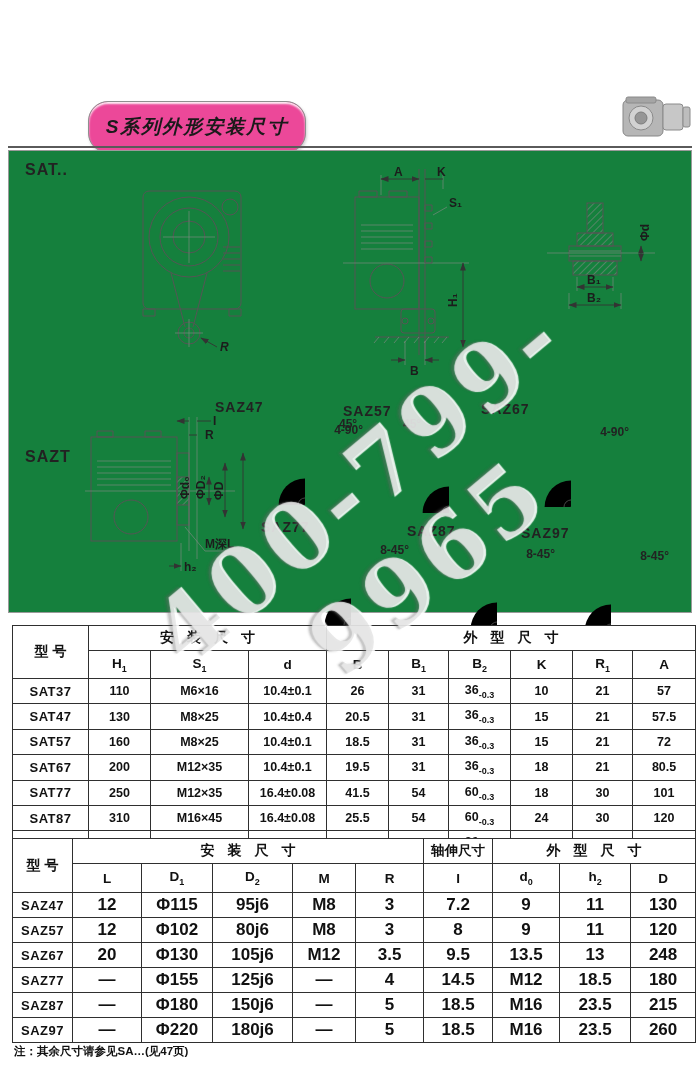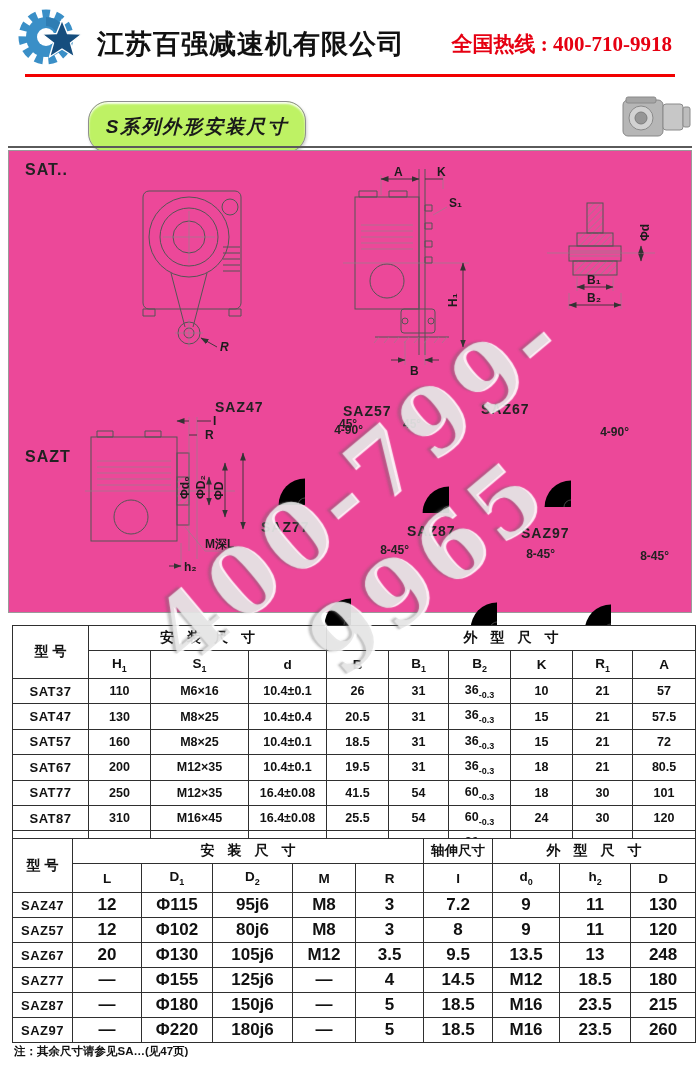--- a/index.html
+++ b/index.html
@@ -9,28 +9,28 @@
   
   .hdr { position:absolute; left:0; top:0; width:700px; height:80px; }
   .logo-svg { position:absolute; left:16px; top:6px; }
   .company { position:absolute; left:97px; top:26px; font-size:27px; font-weight:bold; color:#111; letter-spacing:1px; }
   .hotline { position:absolute; right:28px; top:30px; font-size:21px; font-weight:bold; color:#e60012;
              font-family:"Liberation Serif","DejaVu Serif",serif; }
   .red-line { position:absolute; left:25px; top:74px; width:650px; height:3px; background:#f20000; }
 
   
   .badge { position:absolute; left:88px; top:101px; width:218px; height:52px; border:1.5px solid #8f8f8f;
-           border-radius:20px; background:#bef264; display:flex; align-items:center; justify-content:center;
+           border-radius:20px; background:#ec4899; display:flex; align-items:center; justify-content:center;
            font-size:19px; font-weight:bold; font-style:italic; color:#1a1a1a; letter-spacing:2px;
            box-shadow:1px 2px 3px rgba(0,0,0,0.18), inset 0 2px 2px rgba(255,255,255,0.9); }
   .product-thumb { position:absolute; left:620px; top:88px; }
   .gray-line { position:absolute; left:8px; top:146px; width:684px; height:2px; background:#5a5a5a; }
 
   
-  .panel { position:absolute; left:8px; top:150px; width:684px; height:463px; border:1px solid #9a9a9a; background:#ec4899; }
+  .panel { position:absolute; left:8px; top:150px; width:684px; height:463px; border:1px solid #9a9a9a; background:#15803d; }
   .series-label { position:absolute; font-size:16px; font-weight:bold; color:#222; letter-spacing:1px; }
   .lbl-sat { left:16px; top:10px; }
   .lbl-sazt { left:16px; top:252px;margin-top:45px; }
   .drw { position:absolute; }
   .drw line,.drw path,.drw rect,.drw circle { stroke:#555; fill:none; stroke-width:1; }
   .drw .thin { stroke:#8a8a8a; stroke-width:0.6; }
   .drw .dim { stroke:#333; stroke-width:0.9; }
   .drw .hat { fill:url(#hx); }
   .drw text { fill:#1c1c1c; font-size:12px; font-weight:bold; stroke:none;
               font-family:"Liberation Sans","DejaVu Sans",sans-serif; }
@@ -116,36 +116,20 @@
       <circle cx="21.6" cy="-21.6" r="2.3"></circle>
         <circle cx="-21.6" cy="-21.6" r="2.3"></circle>
       <line x1="-19" y1="19" x2="19" y2="-19" stroke="#222" stroke-width="1.6" marker-start="url(#ahr)" marker-end="url(#ah)"></line>
       <path d="M 0,-45 A 45 45 0 0 1 45,0" fill="none" stroke="#555" stroke-width="0.9" marker-end="url(#ah)"></path>
     </symbol>
   </defs>
 </svg>
 
 <div class="page">
 
-  <div class="hdr">
-    <svg class="logo-svg" width="78" height="66" viewBox="0 0 78 66">
-      <g>
-        <circle cx="30" cy="31" r="23" fill="none" stroke="#3a8fc7" stroke-width="9" stroke-dasharray="7.5 5.5"></circle>
-        <circle cx="30" cy="31" r="20" fill="#3a8fc7"></circle>
-        <circle cx="30" cy="31" r="9" fill="#ffffff"></circle>
-        <path d="M30,11 A20,20 0 0 1 50,31 L41,31 A11,11 0 0 0 30,20 z" fill="#2f7db3"></path>
-      </g>
-      <g>
-        <polygon points="46,14 51.5,27.5 66,28 54.5,37 58.5,51 46,43 33.5,51 37.5,37 26,28 40.5,27.5" fill="#164e7e" stroke="#ffffff" stroke-width="1.4"></polygon>
-      </g>
-    </svg>
-    <div class="company">江苏百强减速机有限公司</div>
-    <div class="hotline">全国热线 : 400-710-9918</div>
-    <div class="red-line"></div>
-  </div>
 
   <div class="badge">S系列外形安装尺寸</div>
   <svg class="product-thumb" width="74" height="54" viewBox="0 0 74 54">
     <rect x="3" y="12" width="40" height="36" rx="5" fill="#b6b6b6" stroke="#878787"></rect>
     <rect x="6" y="9" width="30" height="6" rx="2" fill="#a5a5a5" stroke="#8a8a8a"></rect>
     <circle cx="21" cy="30" r="12" fill="#d2d2d2" stroke="#8a8a8a"></circle>
     <circle cx="21" cy="30" r="6" fill="#969696" stroke="#7d7d7d"></circle>
     <rect x="43" y="16" width="20" height="26" rx="3" fill="#c7c7c7" stroke="#8a8a8a"></rect>
     <rect x="63" y="19" width="7" height="20" rx="2" fill="#bdbdbd" stroke="#8a8a8a"></rect>
   </svg>

